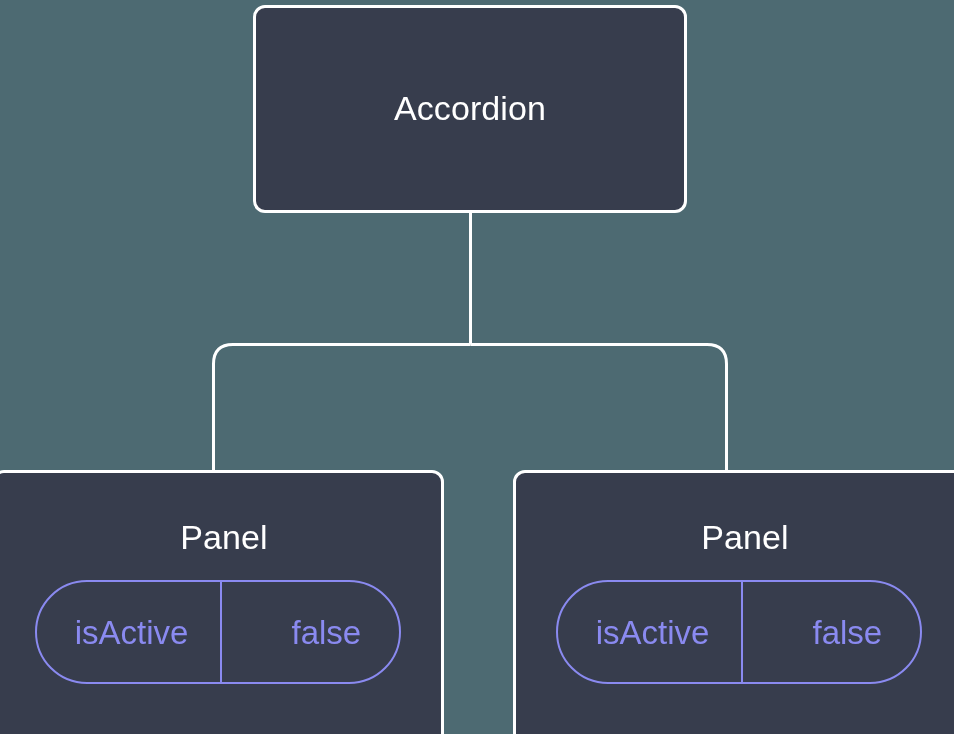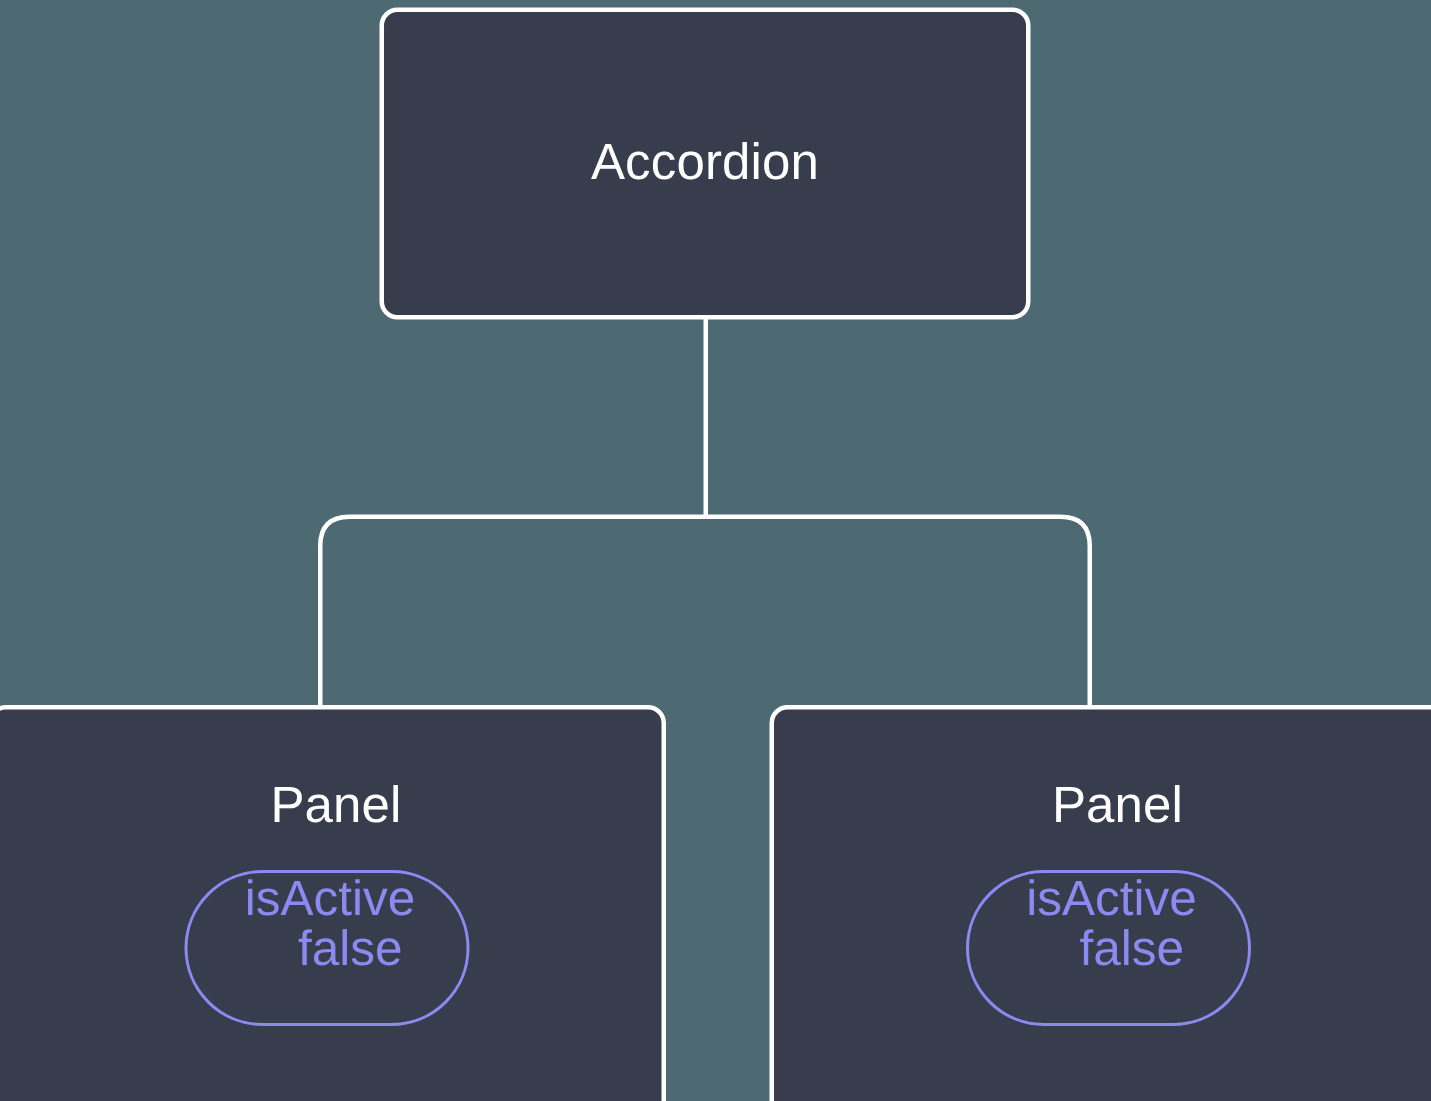--- a/index.html
+++ b/index.html
@@ -89,21 +89,20 @@
   
   .prop-badge {
     display: flex;
     align-items: stretch;
     box-sizing: border-box;
     height: 104px;
     border: 2px solid #8a8af0;
     border-radius: 52px;
     overflow: hidden;
     background: transparent;
-    flex-direction: column;
   }
   .prop-key,
   .prop-value {
     display: flex;
     align-items: center;
     justify-content: center;
     color: #8a8af0;
     font-size: 33px;
     line-height: 1;
     white-space: nowrap;

